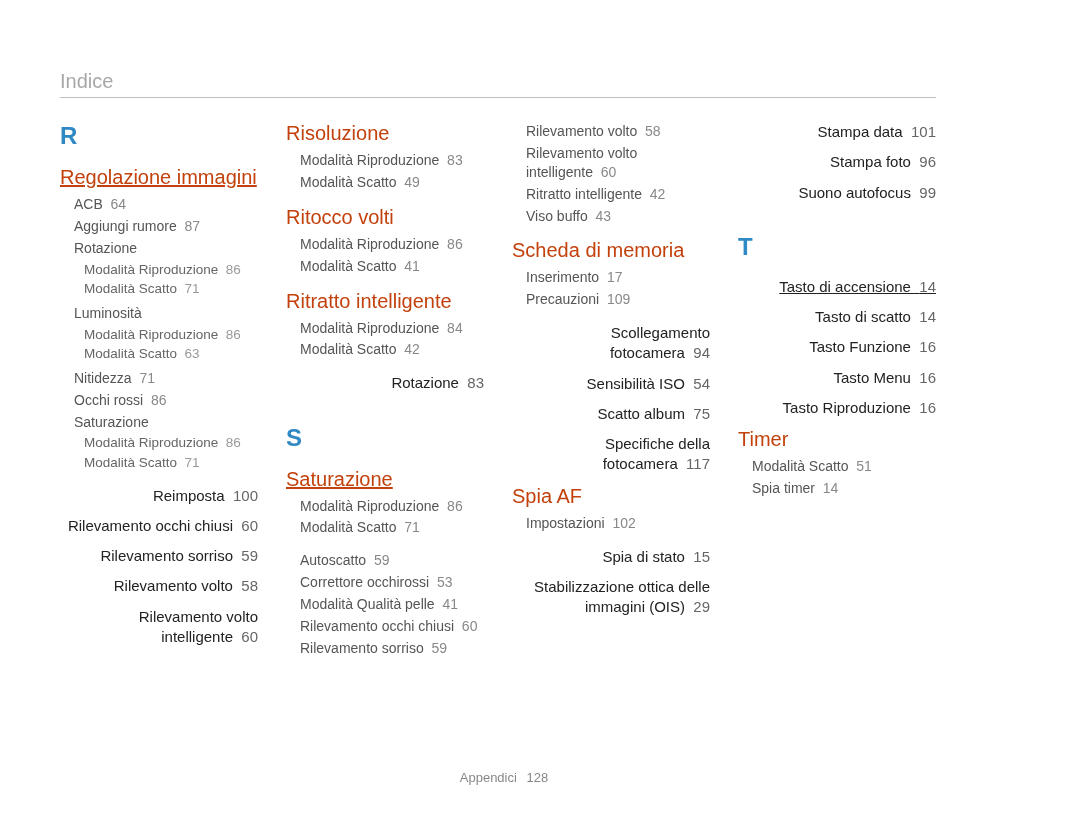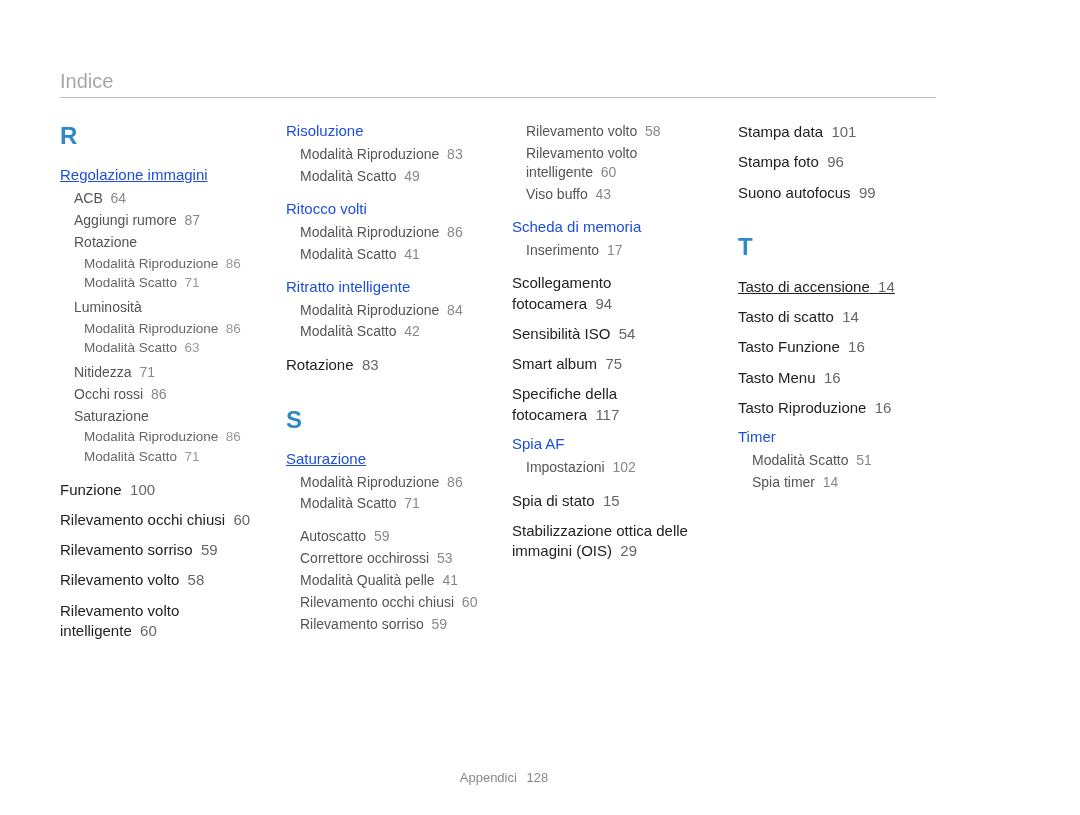--- a/index.html
+++ b/index.html
@@ -38,29 +38,30 @@
     min-width: 0;
   }
   .letter {
     color: #2f89c5;
     font-size: 24px;
     font-weight: 700;
     margin: 0 0 16px 0;
   }
   .letter + .entry, .letter + .section-title { margin-top: 10px; text-decoration: underline; }
   .section-title {
-    font-size: 15px;
-    color: #1d4ed8;
+    font-size: 20px;
+    color: #c2410c;
     margin: 0 0 6px 0;
   }
   .entry {
     font-size: 15px;
     color: #222;
     margin: 0 0 10px 0;
     line-height: 1.35;
+    text-align: right;
   }
   .entry .pg { color: #666; }
   .sub-list {
     margin: 0 0 14px 14px;
   }
   .sub-entry {
     font-size: 14px;
     color: #555;
     margin: 0 0 3px 0;
     line-height: 1.35;
@@ -120,21 +121,21 @@
         <div class="sub-entry"><span>Nitidezza</span>&nbsp;&nbsp;<span class="pg">71</span></div>
         <div class="sub-entry"><span>Occhi rossi</span>&nbsp;&nbsp;<span class="pg">86</span></div>
 
         <div class="sub-entry">Saturazione</div>
         <div class="subsub-list">
           <div class="subsub-entry"><span>Modalità Riproduzione</span>&nbsp;&nbsp;<span class="pg">86</span></div>
           <div class="subsub-entry"><span>Modalità Scatto</span>&nbsp;&nbsp;<span class="pg">71</span></div>
         </div>
       </div>
 
-      <div class="entry"><span>Funzione</span>&nbsp;&nbsp;<span class="pg">100</span></div>
+      <div class="entry"><span>Reimposta</span>&nbsp;&nbsp;<span class="pg">100</span></div>
       <div class="entry"><span>Rilevamento occhi chiusi</span>&nbsp;&nbsp;<span class="pg">60</span></div>
       <div class="entry"><span>Rilevamento sorriso</span>&nbsp;&nbsp;<span class="pg">59</span></div>
       <div class="entry"><span>Rilevamento volto</span>&nbsp;&nbsp;<span class="pg">58</span></div>
       <div class="entry"><span>Rilevamento volto intelligente</span>&nbsp;&nbsp;<span class="pg">60</span></div>
     </div>
 
     <div class="col">
       <div class="section-title">Risoluzione</div>
       <div class="sub-list">
         <div class="sub-entry"><span>Modalità Riproduzione</span>&nbsp;&nbsp;<span class="pg">83</span></div>
@@ -170,31 +171,33 @@
         <div class="sub-entry"><span>Modalità Qualità pelle</span>&nbsp;&nbsp;<span class="pg">41</span></div>
         <div class="sub-entry"><span>Rilevamento occhi chiusi</span>&nbsp;&nbsp;<span class="pg">60</span></div>
         <div class="sub-entry"><span>Rilevamento sorriso</span>&nbsp;&nbsp;<span class="pg">59</span></div>
       </div>
     </div>
 
     <div class="col">
       <div class="sub-list" style="margin-left:14px;">
         <div class="sub-entry"><span>Rilevamento volto</span>&nbsp;&nbsp;<span class="pg">58</span></div>
         <div class="sub-entry"><span>Rilevamento volto intelligente</span>&nbsp;&nbsp;<span class="pg">60</span></div>
+        <div class="sub-entry"><span>Ritratto intelligente</span>&nbsp;&nbsp;<span class="pg">42</span></div>
         <div class="sub-entry"><span>Viso buffo</span>&nbsp;&nbsp;<span class="pg">43</span></div>
       </div>
 
       <div class="section-title">Scheda di memoria</div>
       <div class="sub-list">
         <div class="sub-entry"><span>Inserimento</span>&nbsp;&nbsp;<span class="pg">17</span></div>
+        <div class="sub-entry"><span>Precauzioni</span>&nbsp;&nbsp;<span class="pg">109</span></div>
       </div>
 
       <div class="entry"><span>Scollegamento fotocamera</span>&nbsp;&nbsp;<span class="pg">94</span></div>
       <div class="entry"><span>Sensibilità ISO</span>&nbsp;&nbsp;<span class="pg">54</span></div>
-      <div class="entry"><span>Smart album</span>&nbsp;&nbsp;<span class="pg">75</span></div>
+      <div class="entry"><span>Scatto album</span>&nbsp;&nbsp;<span class="pg">75</span></div>
       <div class="entry"><span>Specifiche della fotocamera</span>&nbsp;&nbsp;<span class="pg">117</span></div>
 
       <div class="section-title">Spia AF</div>
       <div class="sub-list">
         <div class="sub-entry"><span>Impostazioni</span>&nbsp;&nbsp;<span class="pg">102</span></div>
       </div>
 
       <div class="entry"><span>Spia di stato</span>&nbsp;&nbsp;<span class="pg">15</span></div>
       <div class="entry"><span>Stabilizzazione ottica delle immagini (OIS)</span>&nbsp;&nbsp;<span class="pg">29</span></div>
     </div>

